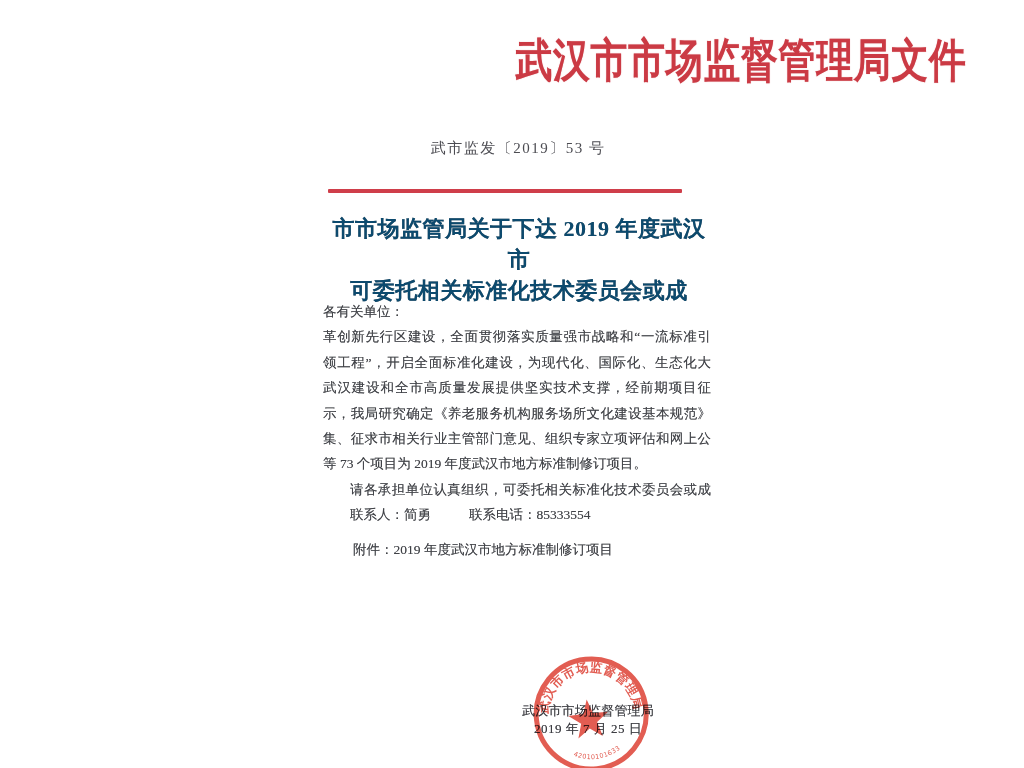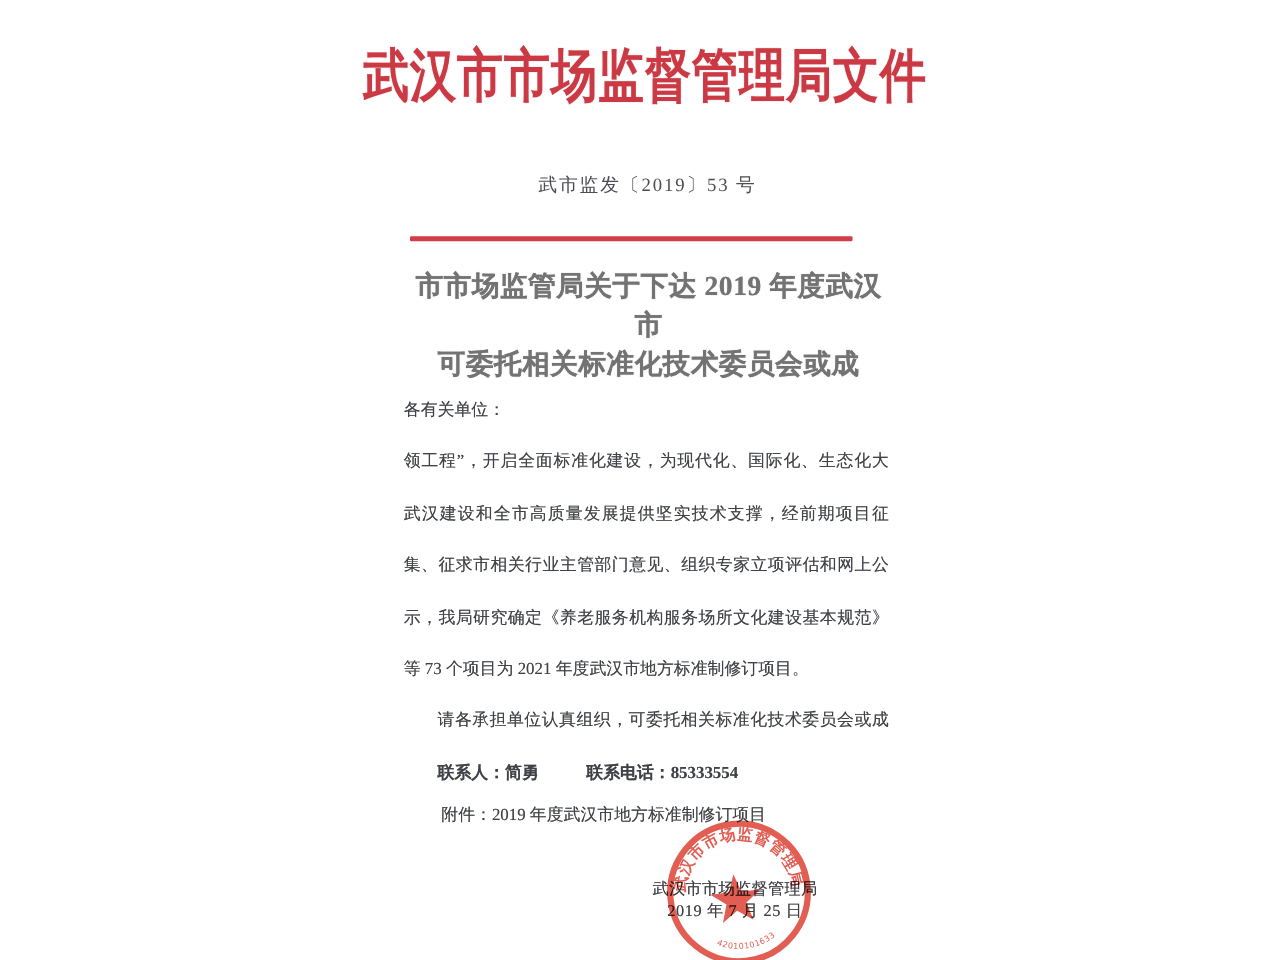--- a/index.html
+++ b/index.html
@@ -3,53 +3,53 @@
 <meta charset="utf-8">
 <style>
   * { margin:0; padding:0; box-sizing:border-box; }
   html,body { background:#fff; }
   .page{
     position:relative; width:1024px; height:768px; background:#ffffff;
     font-family:"Liberation Serif","DejaVu Serif",serif; color:#404247; overflow:hidden;
   }
   
   .banner{
-    position:absolute; top:30px; left:0; width:1024px; text-align:center;
+    position:absolute; top:30px; left:0; width:1024px; text-align:right;
   }
   .banner-text{
     display:inline-block; font-size:46px; font-weight:bold; color:#cb3a44;
     letter-spacing:1px; transform:scaleX(.80); transform-origin:center;
     text-shadow:0 0 1px rgba(203,58,68,.55); white-space:nowrap; padding-left:10px;
   }
   
   .doc-number{
     position:absolute; top:139px; left:0; width:1036px; text-align:center;
     font-size:15px; color:#4c4c52; letter-spacing:1.5px;
   }
   
   .red-rule{
     position:absolute; left:328px; top:189px; width:354px; height:4px;
     background:#cf3e4a; border-radius:1px;
   }
   
   .notice-title{
     position:absolute; left:330px; top:213px; width:378px; text-align:center;
-    font-size:22px; font-weight:bold; color:#737373; line-height:31px; letter-spacing:.5px;
+    font-size:22px; font-weight:bold; color:#0c4a6e; line-height:31px; letter-spacing:.5px;
     text-shadow:0 0 .6px rgba(62,64,69,.7);
   }
   
   .body-text{
     position:absolute; left:323px; top:299px; width:388px;
     font-size:13.5px; line-height:25.4px; color:#404247;
     text-shadow:0 0 .5px rgba(64,66,71,.55);
   }
-  .body-line{ white-space:nowrap;margin-top:16px; }
+  .body-line{ white-space:nowrap; }
   .jl{ white-space:normal; text-align:justify; text-align-last:justify; }
   .indent{ text-indent:27px; }
-  .contact-line{ text-indent:27px;font-weight:bold; }
+  .contact-line{ text-indent:27px; }
   .contact-phone{ margin-left:38px; }
   .attachment-line{ margin-top:9px; text-indent:30px; }
   
   .signature{
     position:absolute; left:522px; top:702px; width:132px; text-align:center;
     font-size:13px; color:#3c3d42; text-shadow:0 0 .5px rgba(60,61,66,.6);
   }
   .signature .sig-org{ letter-spacing:.2px; white-space:nowrap; }
   .signature .sig-date{ letter-spacing:.5px; white-space:nowrap;text-align:center; }
   
@@ -72,25 +72,26 @@
   <div class="red-rule"></div>
 
   <div class="notice-title">
     <div>市市场监管局关于下达 2019 年度武汉市</div>
     <div>可委托相关标准化技术委员会或成</div>
   </div>
 
   <div class="body-text">
     <div class="body-line">各有关单位：</div>
 
+    <div class="body-line jl">革创新先行区建设，全面贯彻落实质量强市战略和“一流标准引</div>
     <div class="body-line jl">领工程”，开启全面标准化建设，为现代化、国际化、生态化大</div>
     <div class="body-line jl">武汉建设和全市高质量发展提供坚实技术支撑，经前期项目征</div>
+    <div class="body-line jl">示，我局研究确定《养老服务机构服务场所文化建设基本规范》</div>
     <div class="body-line jl">集、征求市相关行业主管部门意见、组织专家立项评估和网上公</div>
-    <div class="body-line jl">示，我局研究确定《养老服务机构服务场所文化建设基本规范》</div>
-    <div class="body-line">等 73 个项目为 2021 年度武汉市地方标准制修订项目。</div>
+    <div class="body-line">等 73 个项目为 2019 年度武汉市地方标准制修订项目。</div>
 
     <div class="body-line jl indent">请各承担单位认真组织，可委托相关标准化技术委员会或成</div>
 
     <div class="body-line contact-line">
       <span>联系人：</span><span>简勇</span><span class="contact-phone">联系电话：</span><span>85333554</span>
     </div>
 
     <div class="body-line attachment-line">附件：2019 年度武汉市地方标准制修订项目</div>
   </div>
 

